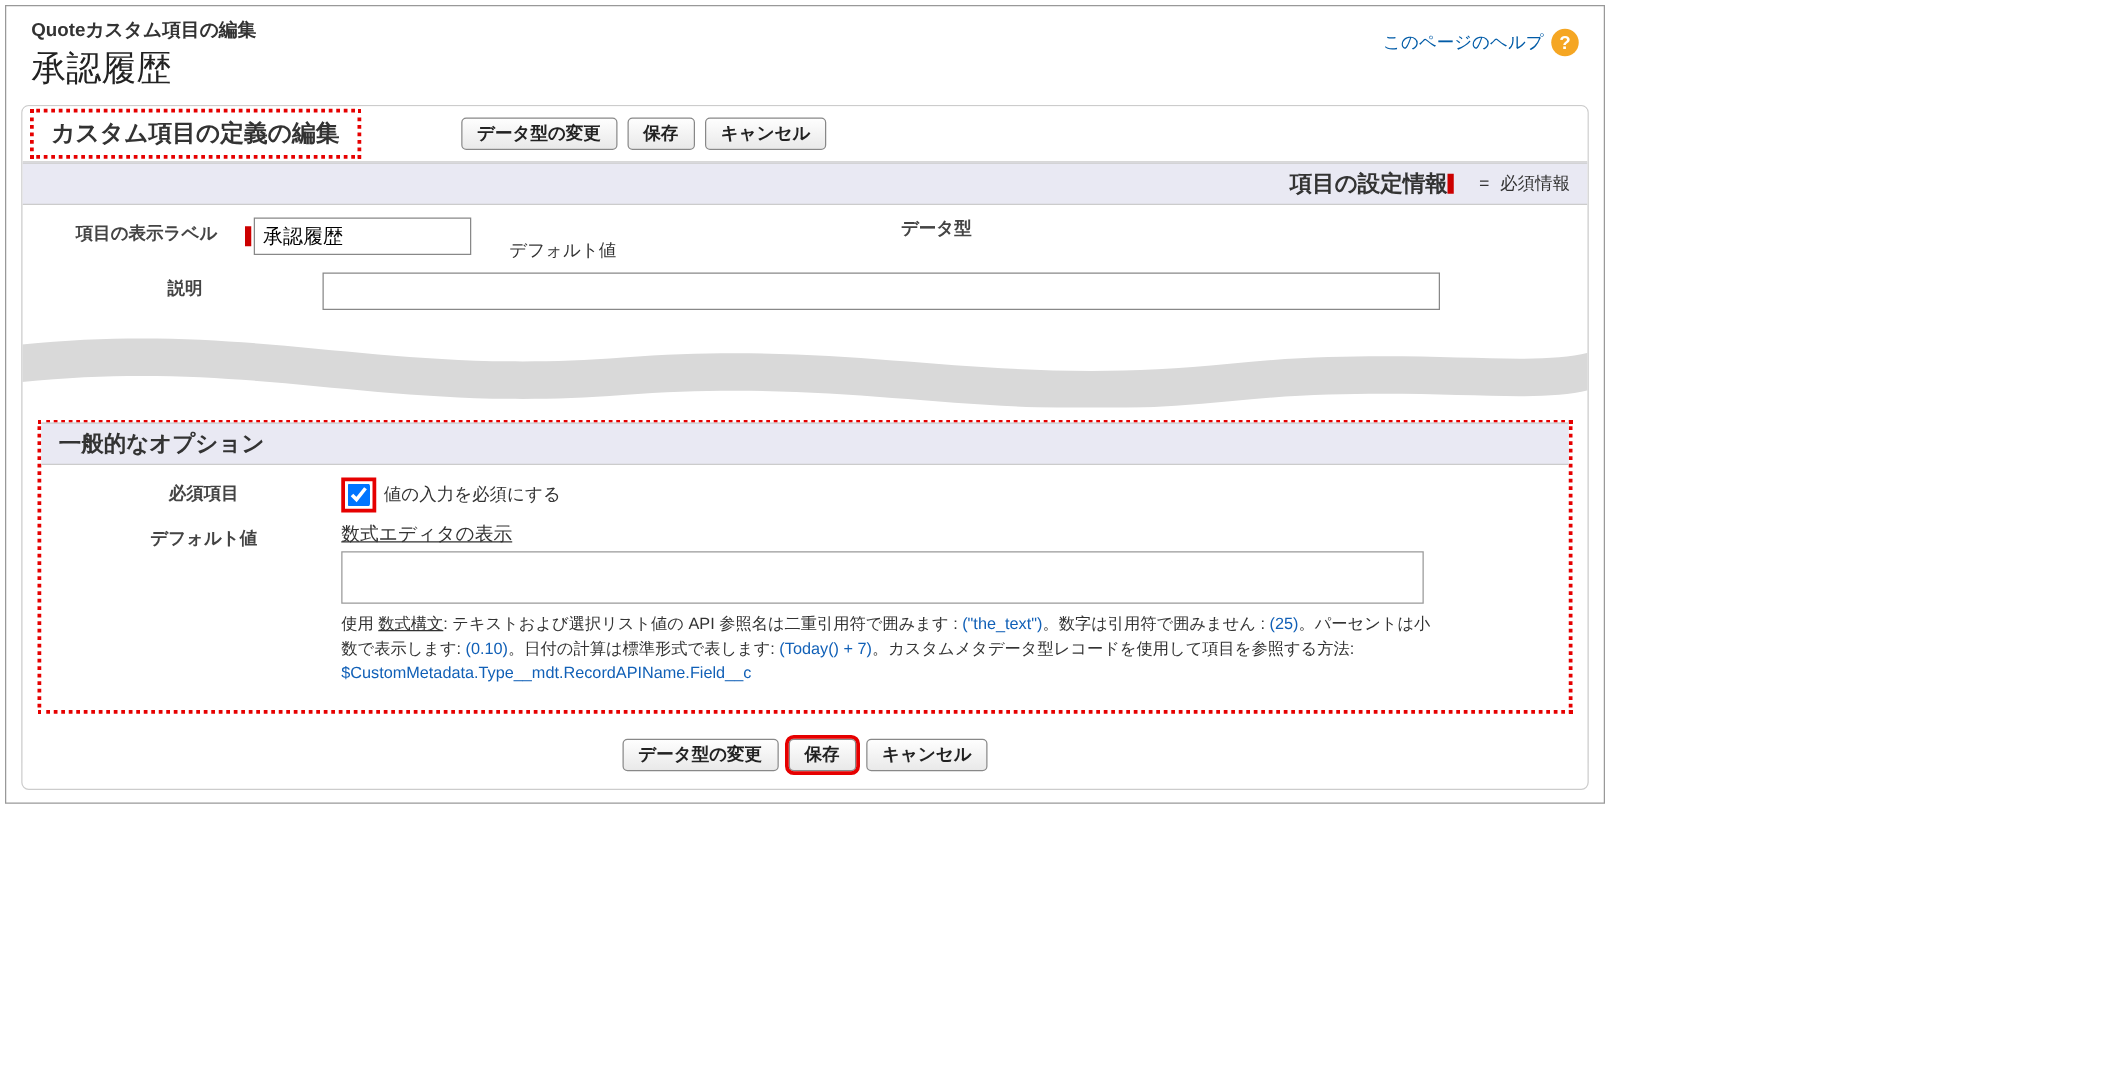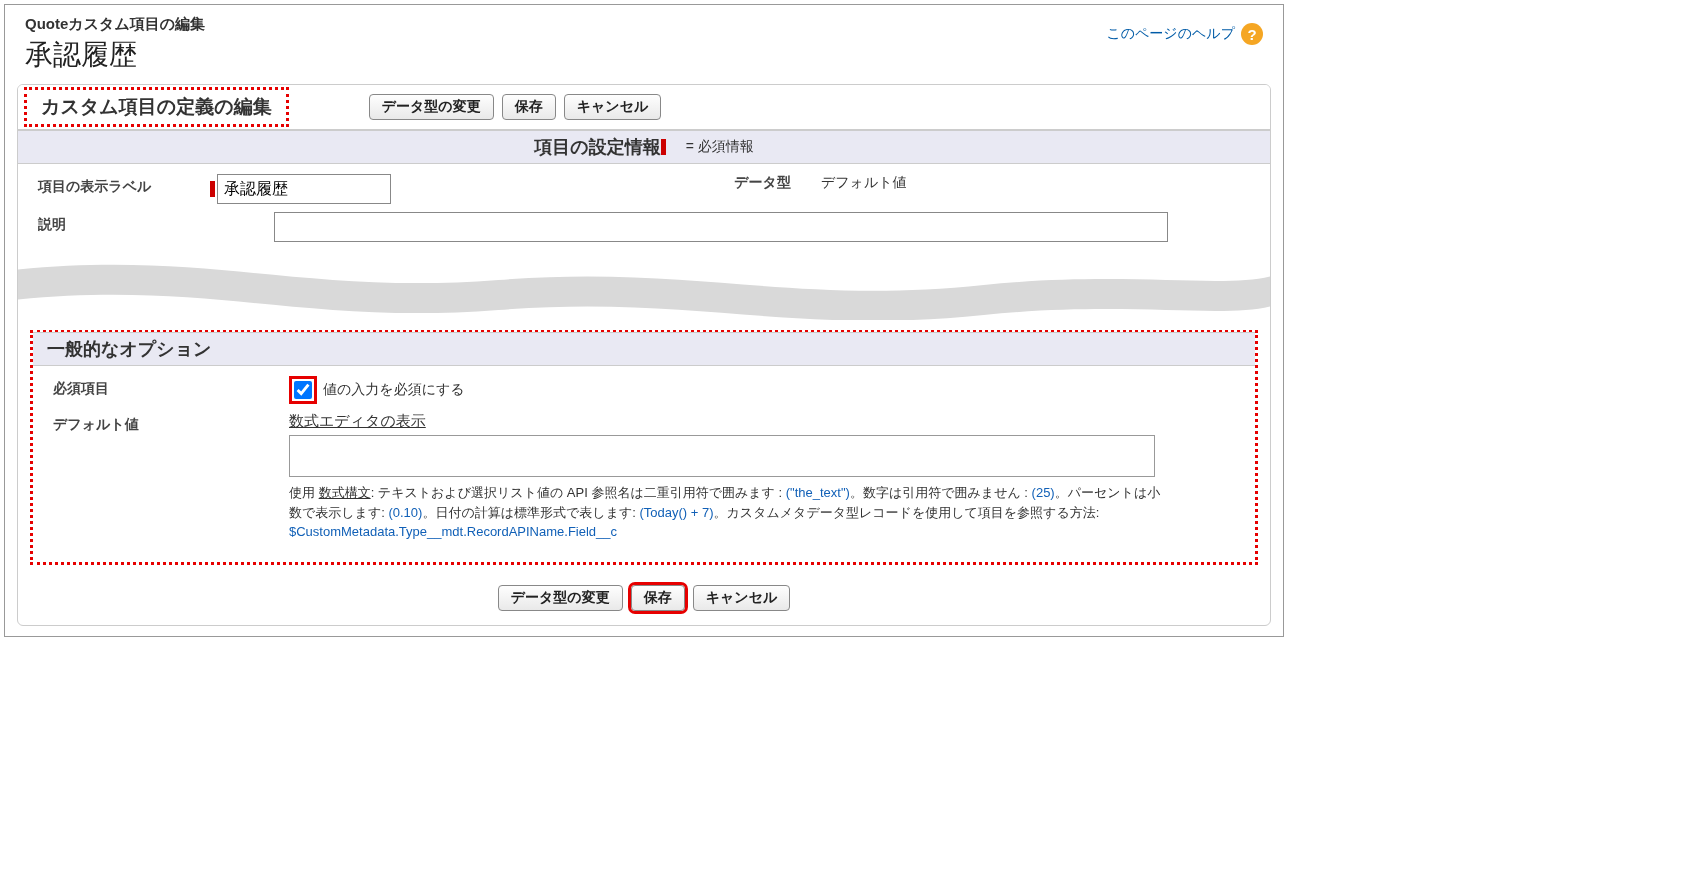--- a/index.html
+++ b/index.html
@@ -95,24 +95,25 @@
     color: #222;
     cursor: pointer;
   }
 
   .section-bar {
     background: #e9e9f3;
     border-top: 1px solid #ccc;
     border-bottom: 1px solid #ccc;
     padding: 4px 14px;
     display: flex;
-    justify-content: center;
+    justify-content: flex-end;
     align-items: center;
     font-weight: bold;
     font-size: 18px;
+    font-family: Liberation Mono, monospace;
   }
   .required-legend {
     font-size: 14px;
     font-weight: normal;
     color: #333;
     display: inline-flex;
     align-items: center;
     gap: 20px;
   }
   .red-bar {
@@ -125,22 +126,22 @@
   .form-area {
     padding: 10px 20px 0 20px;
   }
   .form-row {
     display: flex;
     align-items: flex-start;
     margin-bottom: 8px;
   }
   .form-label {
     width: 220px;
-    text-align: left;
-    padding-right: 16px;
+    text-align: center;
+    padding-right: 0;
     font-weight: bold;
     color: #444;
     padding-top: 4px;
   }
   .form-control {
     display: flex;
     align-items: center;
     gap: 2px;
   }
   .text-input {
@@ -149,20 +150,21 @@
     font-size: 16px;
     width: 160px;
     height: 22px;
   }
   .text-input.wide {
     width: 880px;
   }
   .data-type-row {
     display: flex;
     width: 100%;
+    flex-direction: column;
   }
   .data-type-lbl {
     width: 70px;
     font-weight: bold;
     color: #444;
     text-align: right;
     margin-left: 330px;
   }
   .data-type-val {
     margin-left: 30px;

